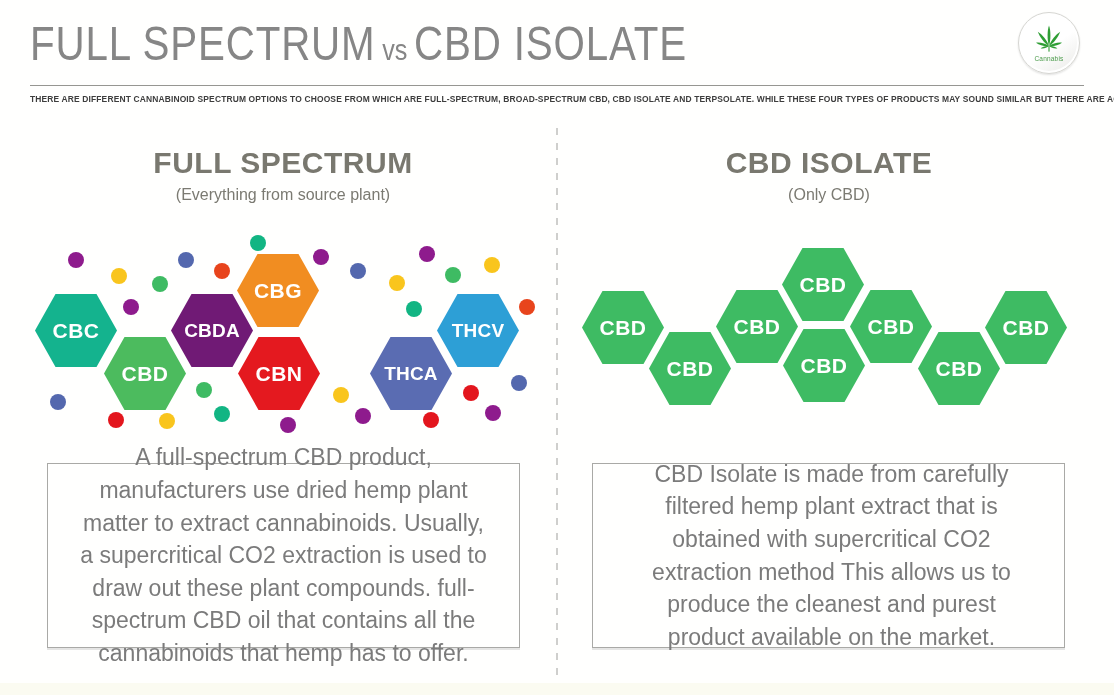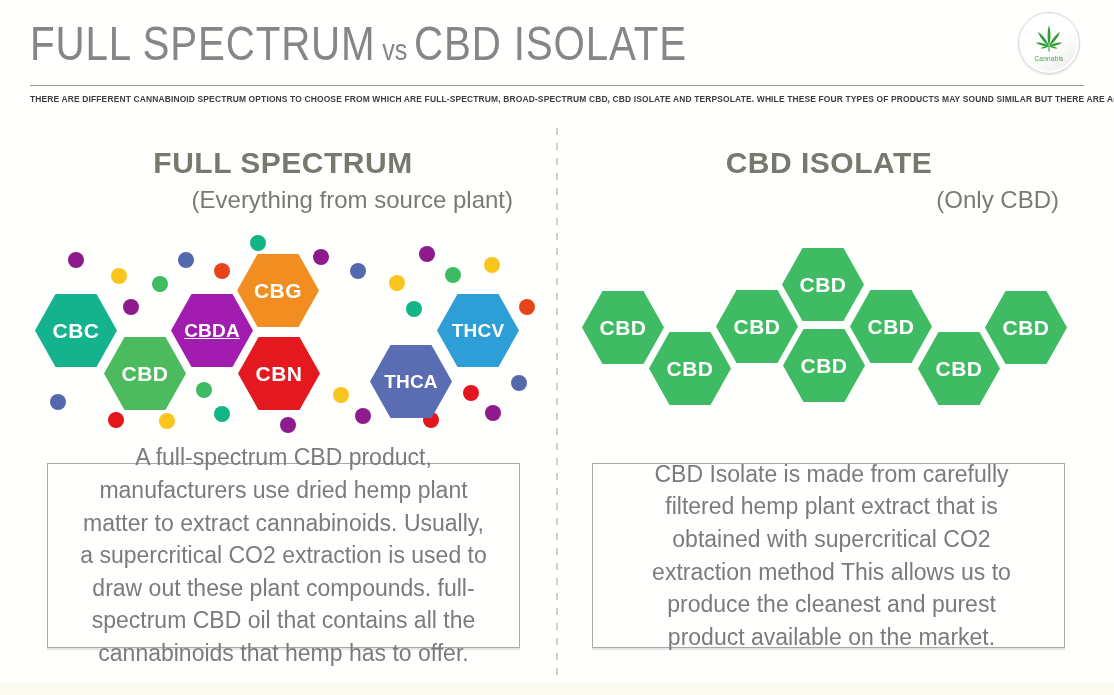--- a/index.html
+++ b/index.html
@@ -37,22 +37,22 @@
   
   .divider{
     position:absolute;left:556px;top:128px;width:2px;height:552px;
     background:repeating-linear-gradient(#cfcfcd 0 7px,transparent 7px 15px);
   }
   .col-heading{
     position:absolute;margin:0;width:460px;text-align:center;
     font-size:30px;font-weight:700;color:#79786f;letter-spacing:0.5px;
   }
   .col-subheading{
-    position:absolute;margin:0;width:460px;text-align:right;
-    font-size:24px;font-weight:400;color:#7b7a72;
+    position:absolute;margin:0;width:460px;text-align:center;
+    font-size:16px;font-weight:400;color:#7b7a72;
   }
   #left-heading{left:53px;top:146px;}
   #left-subheading{left:53px;top:186px;}
   #right-heading{left:599px;top:146px;}
   #right-subheading{left:599px;top:186px;}
 
   
   #shape-layer{position:absolute;inset:0;}
   .dot{position:absolute;width:16px;height:16px;border-radius:50%;}
   .hex{
@@ -141,30 +141,30 @@
       <div class="dot" style="left: 423px; top: 412px; background: rgb(227, 22, 29);"></div>
       <div class="dot" style="left: 463px; top: 385px; background: rgb(227, 22, 29);"></div>
       <div class="dot" style="left: 511px; top: 375px; background: rgb(84, 104, 174);"></div>
       <div class="dot" style="left: 485px; top: 405px; background: rgb(142, 27, 141);"></div>
       <div class="hex" style="left: 35px; top: 294px; background: rgb(20, 179, 142); text-align: center;">
         <span>CBC</span>
       </div>
       <div class="hex" style="left: 104px; top: 337px; background: rgb(76, 187, 94);">
         <span>CBD</span>
       </div>
-      <div class="hex small" style="left: 171px; top: 294px; background: #a21caf; text-decoration: underline;">
+      <div class="hex small" style="left: 171px; top: 294px; background: #701a75;">
         <span>CBDA</span>
       </div>
       <div class="hex" style="left: 238px; top: 337px; background: rgb(228, 25, 31);">
         <span>CBN</span>
       </div>
       <div class="hex" style="left: 237px; top: 254px; background: rgb(241, 141, 33);">
         <span>CBG</span>
       </div>
-      <div class="hex small" style="left: 370px; top: 337px; background: rgb(90, 108, 178); margin-top: 8px;">
+      <div class="hex small" style="left: 370px; top: 337px; background: rgb(90, 108, 178);">
         <span>THCA</span>
       </div>
       <div class="hex small" style="left: 437px; top: 294px; background: rgb(45, 159, 214);">
         <span>THCV</span>
       </div>
       <div class="hex" style="left: 582px; top: 291px; background: rgb(62, 187, 99);">
         <span>CBD</span>
       </div>
       <div class="hex" style="left: 649px; top: 332px; background: rgb(62, 187, 99);">
         <span>CBD</span>

